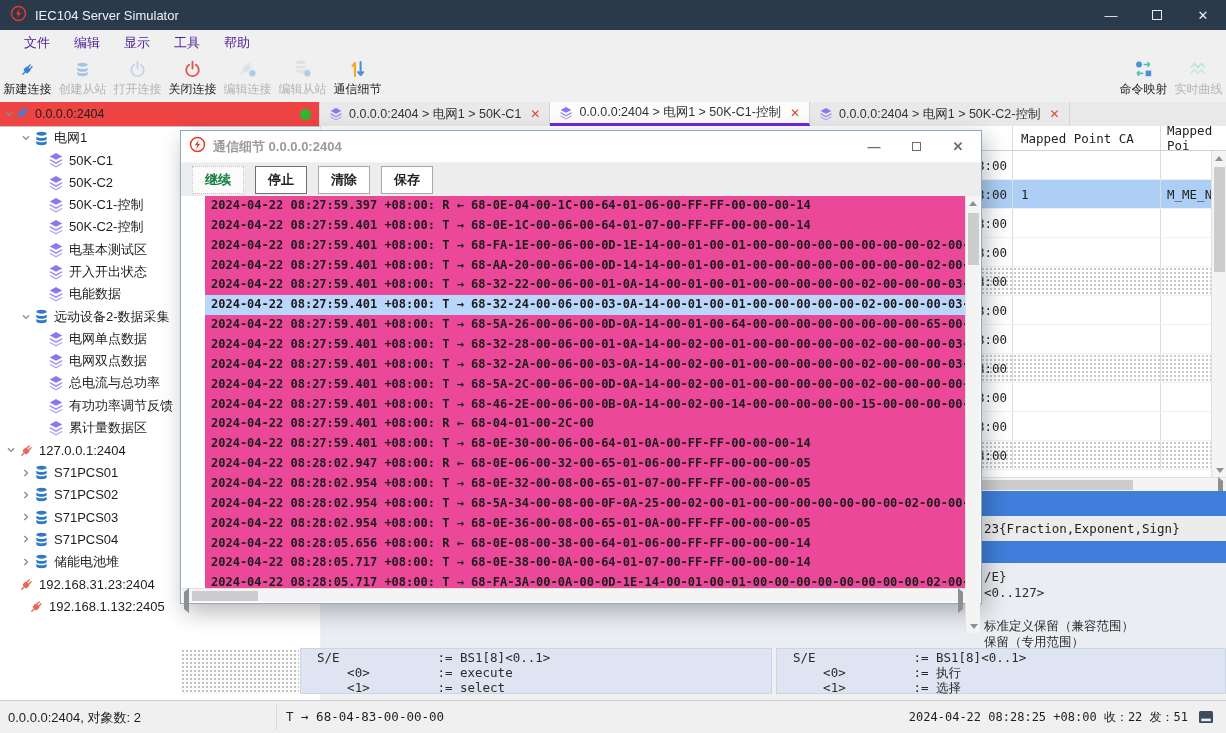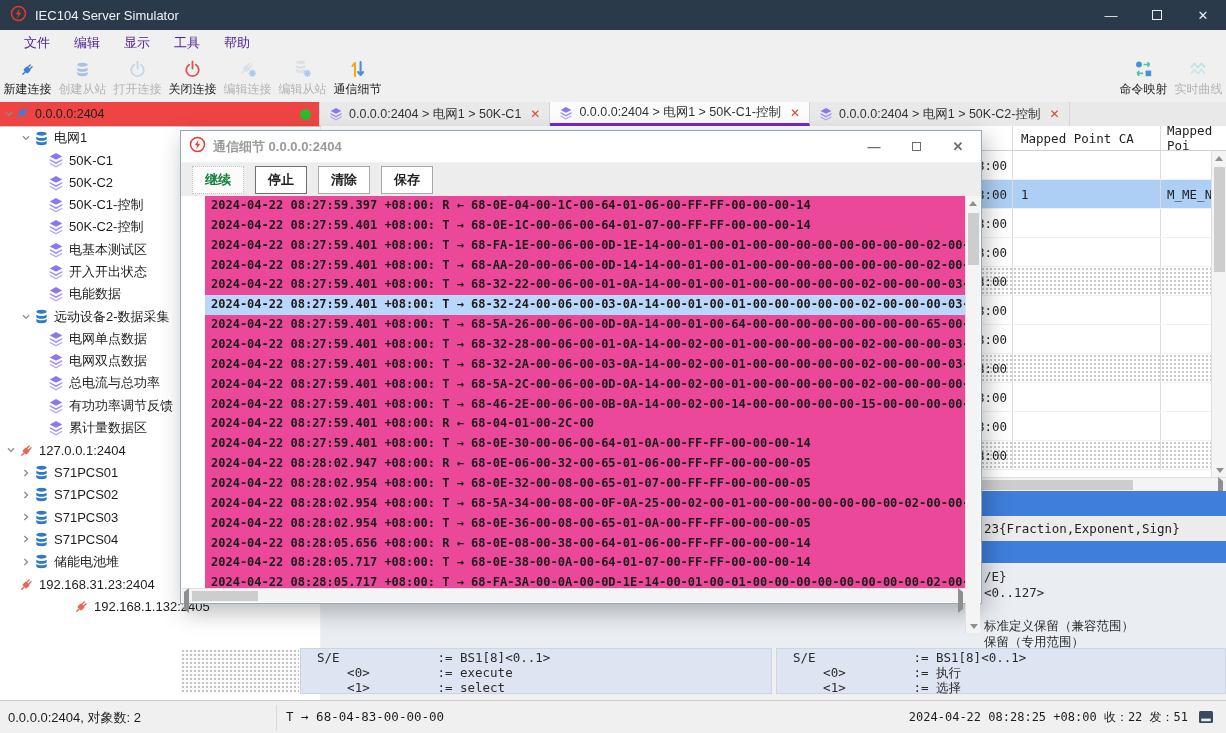--- a/index.html
+++ b/index.html
@@ -577,21 +577,21 @@
         <span class="t-icon">
           <svg width="17" height="17" viewBox="0 0 18 18">
             <g transform="rotate(45 9 9)">
               <rect x="6" y="6.8" width="6" height="5.8" rx="1.4" fill="#e4695a"></rect>
               <path d="M7.6 6.8 V3.6 M10.4 6.8 V3.6 M9 12.6 V16" stroke="#e4695a" stroke-width="1.5" fill="none" stroke-linecap="round"></path>
             </g>
           </svg>
         </span>
         <span class="t-label">192.168.31.23:2404</span>
       </div>
-      <div class="tree-row" style="padding-left: 13px; margin-left: 45px;">
+      <div class="tree-row" style="padding-left: 13px;">
         <span class="chev"></span>
         <span class="t-icon">
           <svg width="17" height="17" viewBox="0 0 18 18">
             <g transform="rotate(45 9 9)">
               <rect x="6" y="6.8" width="6" height="5.8" rx="1.4" fill="#e4695a"></rect>
               <path d="M7.6 6.8 V3.6 M10.4 6.8 V3.6 M9 12.6 V16" stroke="#e4695a" stroke-width="1.5" fill="none" stroke-linecap="round"></path>
             </g>
           </svg>
         </span>
         <span class="t-label">192.168.1.132:2405</span>

